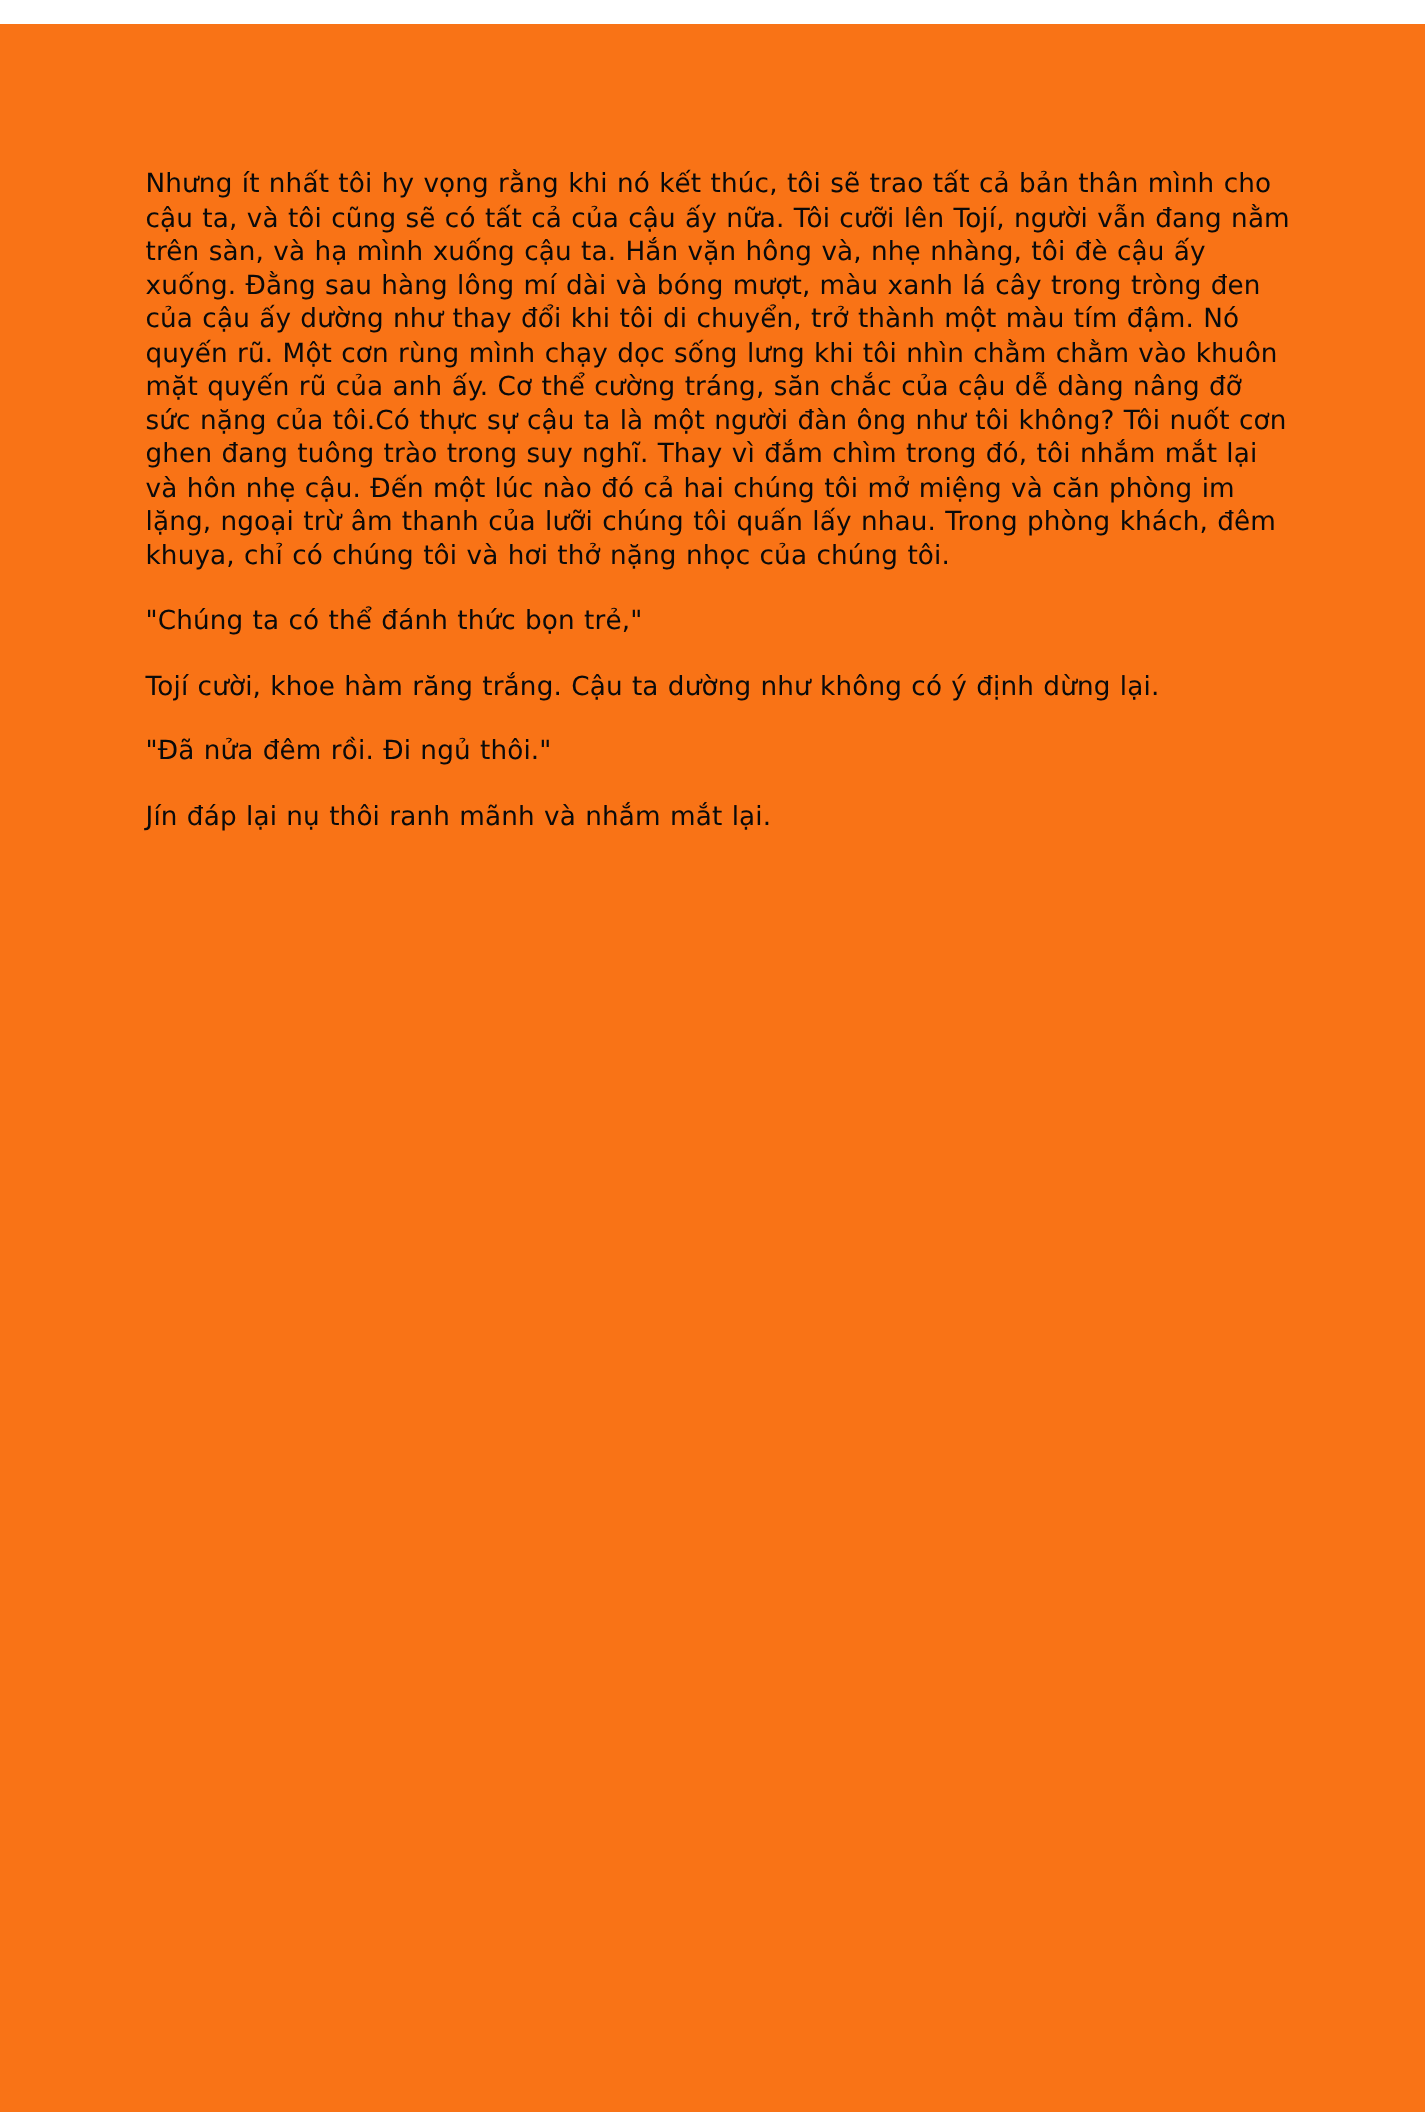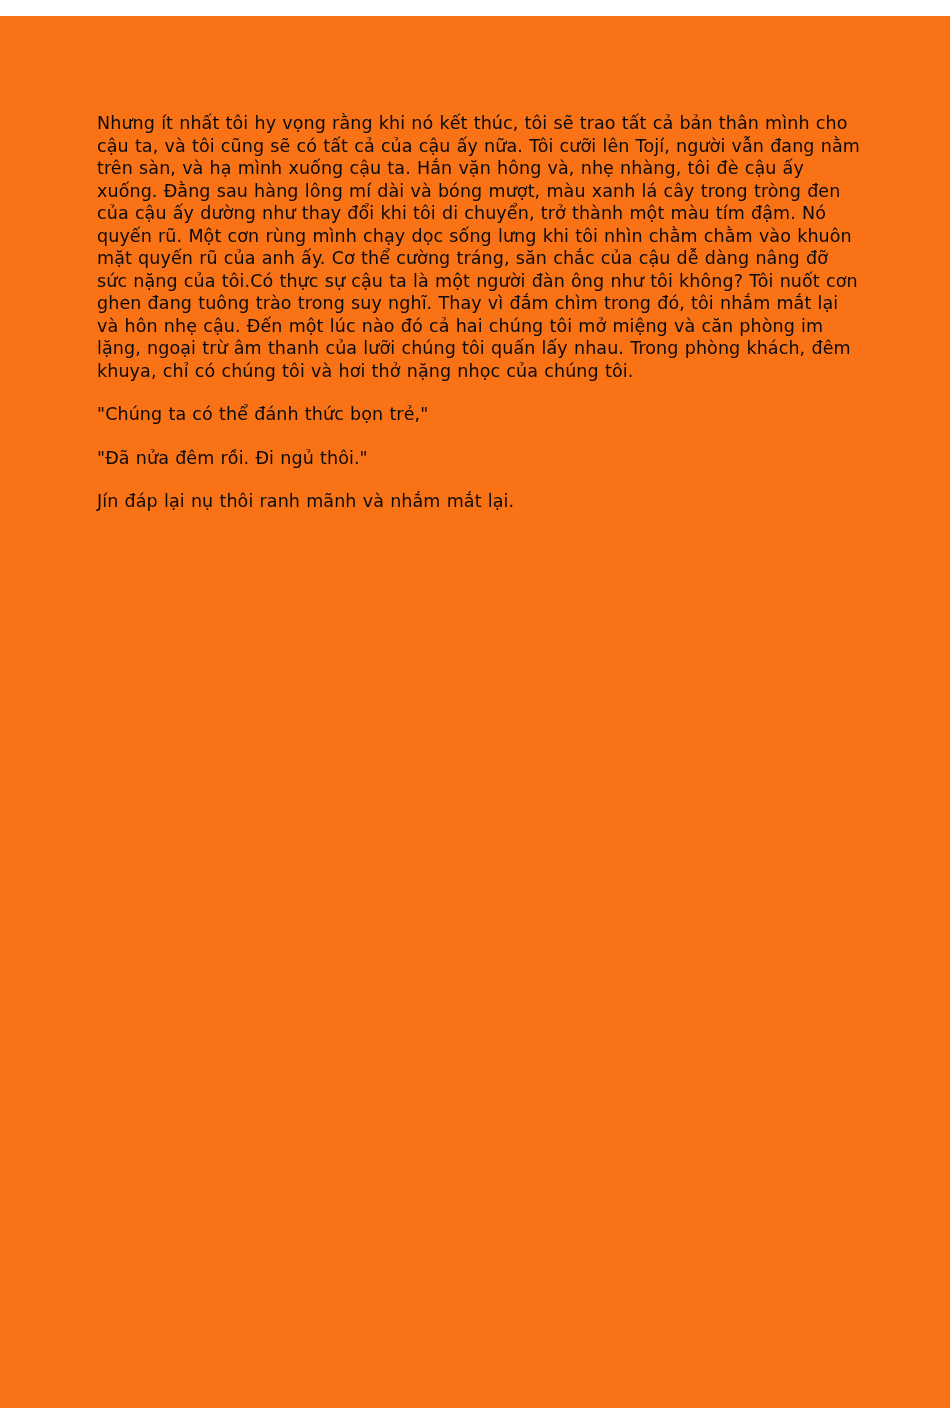--- a/index.html
+++ b/index.html
@@ -33,15 +33,16 @@
     letter-spacing: 0.1px;
     word-spacing: 0.5px;
   }
 </style>
 </head>
 <body>
 
 <div class="page">
   <p>Nhưng ít nhất tôi hy vọng rằng khi nó kết thúc, tôi sẽ trao tất cả bản thân mình cho cậu ta, và tôi cũng sẽ có tất cả của cậu ấy nữa. Tôi cưỡi lên Tojí, người vẫn đang nằm trên sàn, và hạ mình xuống cậu ta. Hắn vặn hông và, nhẹ nhàng, tôi đè cậu ấy xuống. Đằng sau hàng lông mí dài và bóng mượt, màu xanh lá cây trong tròng đen của cậu ấy dường như thay đổi khi tôi di chuyển, trở thành một màu tím đậm. Nó quyến rũ. Một cơn rùng mình chạy dọc sống lưng khi tôi nhìn chằm chằm vào khuôn mặt quyến rũ của anh ấy. Cơ thể cường tráng, săn chắc của cậu dễ dàng nâng đỡ sức nặng của tôi.Có thực sự cậu ta là một người đàn ông như tôi không? Tôi nuốt cơn ghen đang tuông trào trong suy nghĩ. Thay vì đắm chìm trong đó, tôi nhắm mắt lại và hôn nhẹ cậu. Đến một lúc nào đó cả hai chúng tôi mở miệng và căn phòng im lặng, ngoại trừ âm thanh của lưỡi chúng tôi quấn lấy nhau. Trong phòng khách, đêm khuya, chỉ có chúng tôi và hơi thở nặng nhọc của chúng tôi.</p>
   <p>"Chúng ta có thể đánh thức bọn trẻ,"</p>
+  <p>Tojí cười, khoe hàm răng trắng. Cậu ta dường như không có ý định dừng lại.</p>
   <p>"Đã nửa đêm rồi. Đi ngủ thôi."</p>
   <p>Jín đáp lại nụ thôi ranh mãnh và nhắm mắt lại.</p>
 </div>
 
 </body></html>

